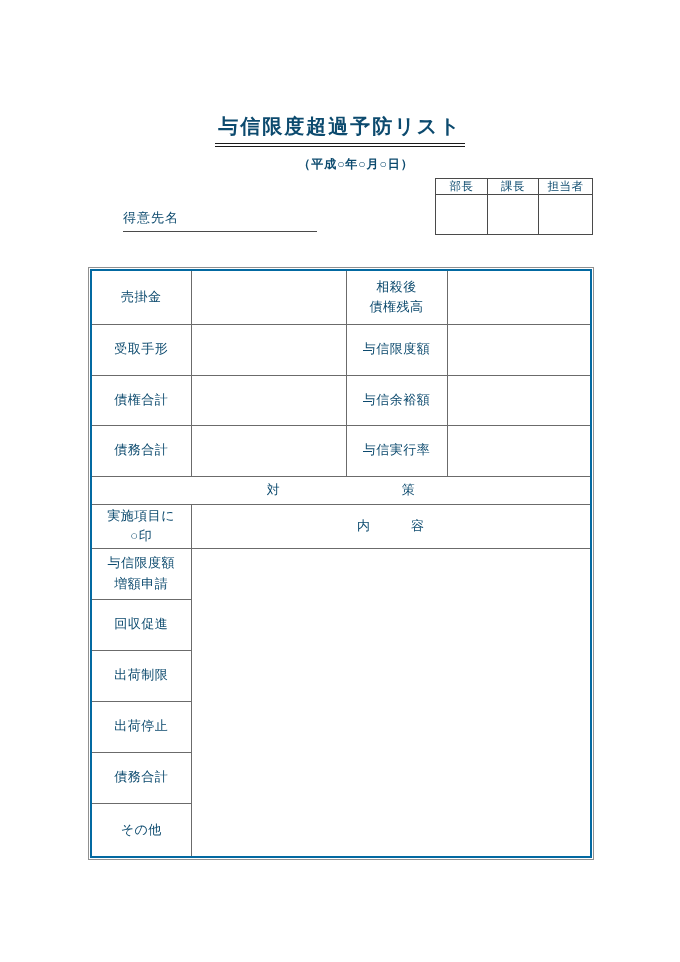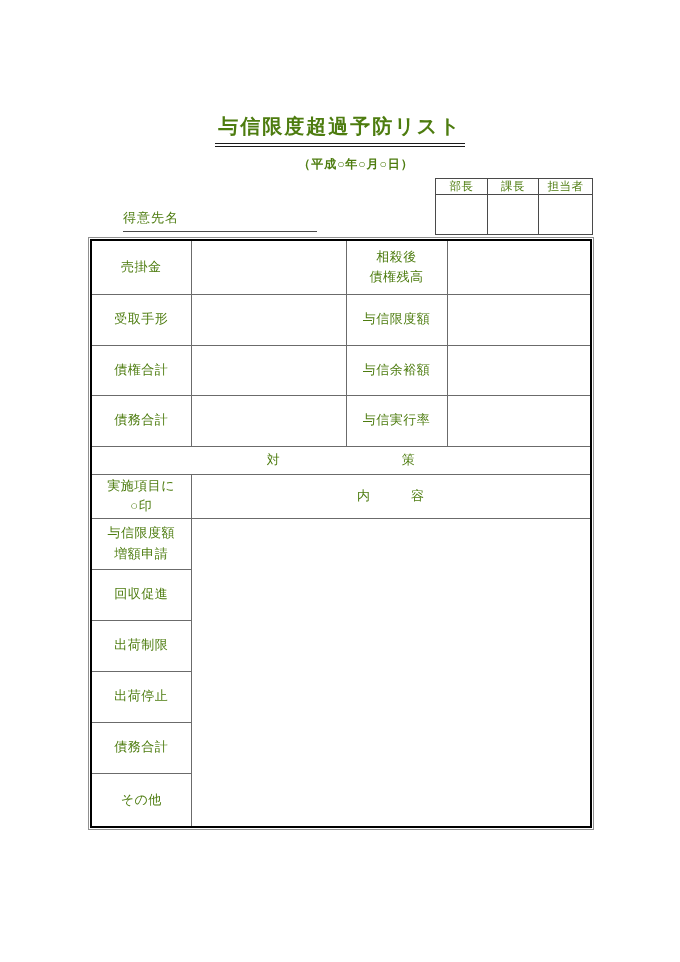--- a/index.html
+++ b/index.html
@@ -1,19 +1,19 @@
 <!DOCTYPE html>
 <html><head>
 <meta charset="utf-8">
 <style>
   * { margin:0; padding:0; box-sizing:border-box; }
   html,body { background:#ffffff; }
   .page {
     position:relative; width:680px; height:962px; background:#ffffff;
-    font-family:"Liberation Serif","DejaVu Serif",serif; color:#4d7c0f;
+    font-family:"Liberation Serif","DejaVu Serif",serif; color:#0c4a6e;
     overflow:hidden;
   }
   
   .title-row { position:absolute; top:113px; left:0; width:680px; text-align:center; }
   .title-text {
     display:inline-block; font-size:20px; font-weight:600; letter-spacing:2px;
     border-bottom:4px double #1a1a1a; padding:0 3px 3px 3px;
   }
   .date-line {
     position:absolute; top:156px; left:16px; width:680px; text-align:center;
@@ -25,23 +25,23 @@
   .approval th { height:16px; font-size:11.5px; font-weight:400; letter-spacing:0.5px; }
   .approval td { height:40px; }
   
   .customer {
     position:absolute; top:209px; left:93px; width:194px;
     border-bottom:1px solid #4a4a4a; padding-bottom:4px;
     font-size:13px; letter-spacing:1px;margin-left:30px;
   }
   
   .main {
-    position:absolute; top:239px; left:90px; width:500px;
+    position:absolute; top:269px; left:90px; width:500px;
     border-collapse:collapse; table-layout:fixed;
-    border:2px solid #000000; outline:1px solid #909090; outline-offset:1px;
+    border:2px solid #0369a1; outline:1px solid #909090; outline-offset:1px;
   }
   .main td {
     border:1px solid #6b6b6b; padding:0;
     text-align:center; vertical-align:middle;
     font-size:13px; line-height:1.55;
   }
   .main td.lbl { font-weight:500; letter-spacing:0.5px; }
   .main td.ml  { white-space:pre-line;margin-top:7px; }
   .h54 > td { height:54px; }
   .h51 > td { height:51px; }

